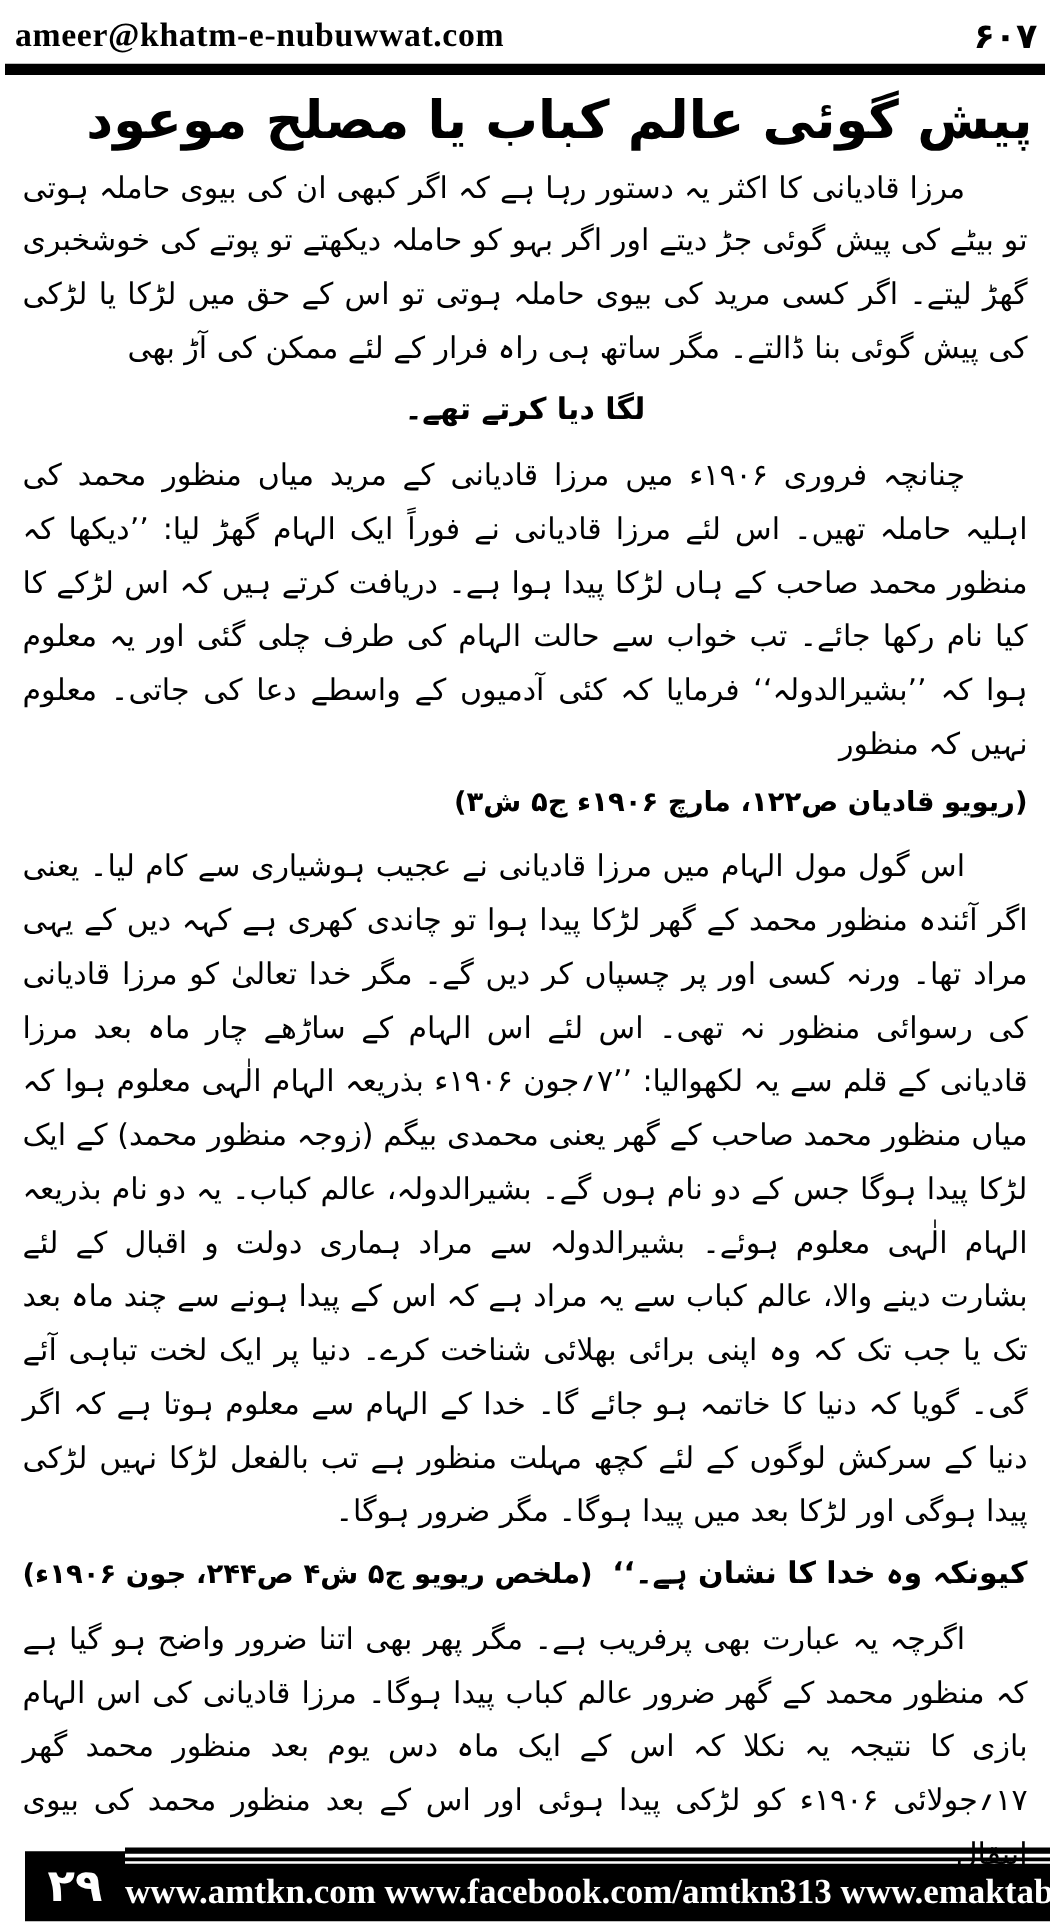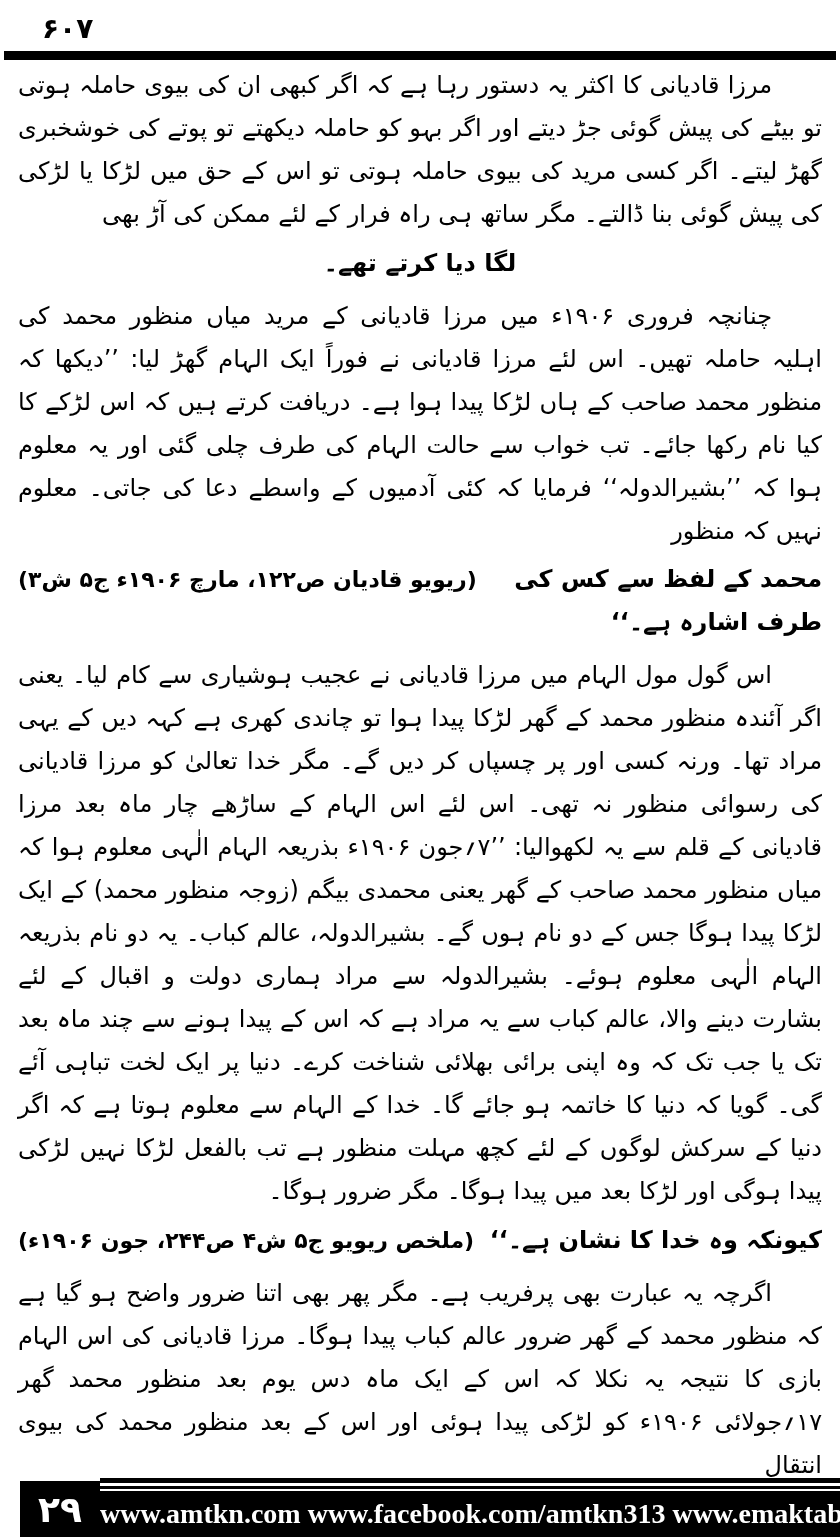--- a/index.html
+++ b/index.html
@@ -135,34 +135,35 @@
     direction: ltr;
     white-space: nowrap;
   }
 </style>
 </head>
 <body>
 
 <div class="page">
 
   <div class="hdr">
+    <span class="email">ameer@khatm-e-nubuwwat.com</span>
     <span class="pageno">۶۰۷</span>
   </div>
 
   <div class="rule"></div>
 
+  <div class="main-title">پیش گوئی عالم کباب یا مصلح موعود</div>
 
   <div class="body">
 
     <p class="para">مرزا قادیانی کا اکثر یہ دستور رہا ہے کہ اگر کبھی ان کی بیوی حاملہ ہوتی تو بیٹے کی پیش گوئی جڑ دیتے اور اگر بہو کو حاملہ دیکھتے تو پوتے کی خوشخبری گھڑ لیتے۔ اگر کسی مرید کی بیوی حاملہ ہوتی تو اس کے حق میں لڑکا یا لڑکی کی پیش گوئی بنا ڈالتے۔ مگر ساتھ ہی راہ فرار کے لئے ممکن کی آڑ بھی</p>
     <div class="center-line">لگا دیا کرتے تھے۔</div>
 
     <p class="para">چنانچہ فروری ۱۹۰۶ء میں مرزا قادیانی کے مرید میاں منظور محمد کی اہلیہ حاملہ تھیں۔ اس لئے مرزا قادیانی نے فوراً ایک الہام گھڑ لیا: ’’دیکھا کہ منظور محمد صاحب کے ہاں لڑکا پیدا ہوا ہے۔ دریافت کرتے ہیں کہ اس لڑکے کا کیا نام رکھا جائے۔ تب خواب سے حالت الہام کی طرف چلی گئی اور یہ معلوم ہوا کہ ’’بشیرالدولہ‘‘ فرمایا کہ کئی آدمیوں کے واسطے دعا کی جاتی۔ معلوم نہیں کہ منظور</p>
     <div class="cite-line">
-      <span class="quote-end">محمد کے لفظ سے کس کی طرف اشارہ ہے۔‘‘</span>
       <span class="cite">(ریویو قادیان ص۱۲۲، مارچ ۱۹۰۶ء ج۵ ش۳)</span>
     </div>
 
     <p class="para">اس گول مول الہام میں مرزا قادیانی نے عجیب ہوشیاری سے کام لیا۔ یعنی اگر آئندہ منظور محمد کے گھر لڑکا پیدا ہوا تو چاندی کھری ہے کہہ دیں کے یہی مراد تھا۔ ورنہ کسی اور پر چسپاں کر دیں گے۔ مگر خدا تعالیٰ کو مرزا قادیانی کی رسوائی منظور نہ تھی۔ اس لئے اس الہام کے ساڑھے چار ماہ بعد مرزا قادیانی کے قلم سے یہ لکھوالیا: ’’۷؍جون ۱۹۰۶ء بذریعہ الہام الٰہی معلوم ہوا کہ میاں منظور محمد صاحب کے گھر یعنی محمدی بیگم (زوجہ منظور محمد) کے ایک لڑکا پیدا ہوگا جس کے دو نام ہوں گے۔ بشیرالدولہ، عالم کباب۔ یہ دو نام بذریعہ الہام الٰہی معلوم ہوئے۔ بشیرالدولہ سے مراد ہماری دولت و اقبال کے لئے بشارت دینے والا، عالم کباب سے یہ مراد ہے کہ اس کے پیدا ہونے سے چند ماہ بعد تک یا جب تک کہ وہ اپنی برائی بھلائی شناخت کرے۔ دنیا پر ایک لخت تباہی آئے گی۔ گویا کہ دنیا کا خاتمہ ہو جائے گا۔ خدا کے الہام سے معلوم ہوتا ہے کہ اگر دنیا کے سرکش لوگوں کے لئے کچھ مہلت منظور ہے تب بالفعل لڑکا نہیں لڑکی پیدا ہوگی اور لڑکا بعد میں پیدا ہوگا۔ مگر ضرور ہوگا۔</p>
     <div class="cite-line">
       <span class="quote-end">کیونکہ وہ خدا کا نشان ہے۔‘‘</span>
       <span class="cite">(ملخص ریویو ج۵ ش۴ ص۲۴۴، جون ۱۹۰۶ء)</span>
     </div>
 
     <p class="para">اگرچہ یہ عبارت بھی پرفریب ہے۔ مگر پھر بھی اتنا ضرور واضح ہو گیا ہے کہ منظور محمد کے گھر ضرور عالم کباب پیدا ہوگا۔ مرزا قادیانی کی اس الہام بازی کا نتیجہ یہ نکلا کہ اس کے ایک ماہ دس یوم بعد منظور محمد گھر ۱۷؍جولائی ۱۹۰۶ء کو لڑکی پیدا ہوئی اور اس کے بعد منظور محمد کی بیوی انتقال</p>

